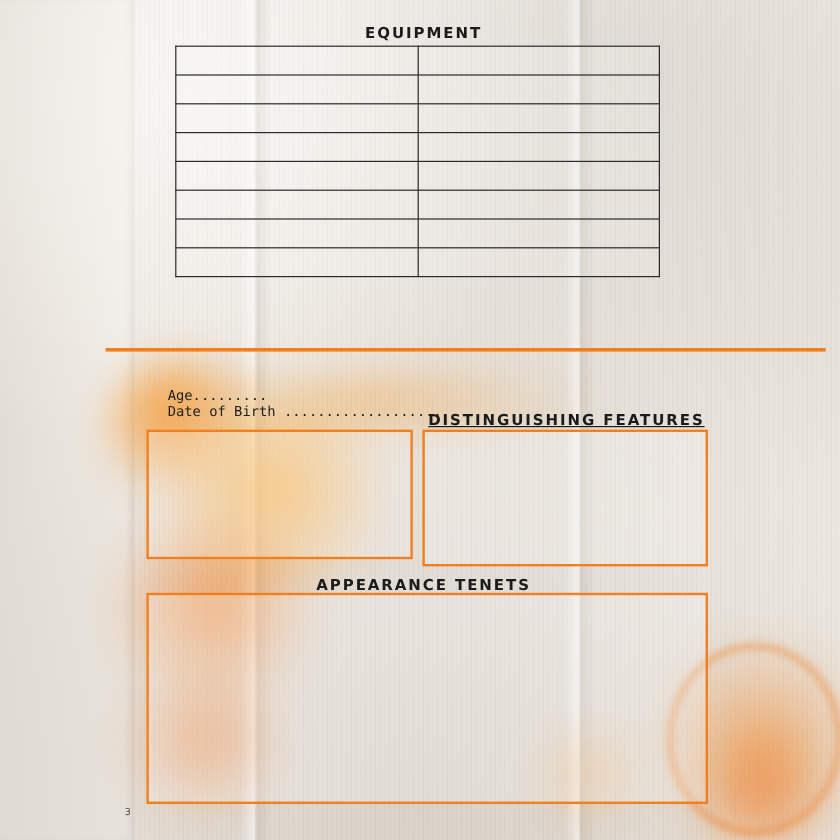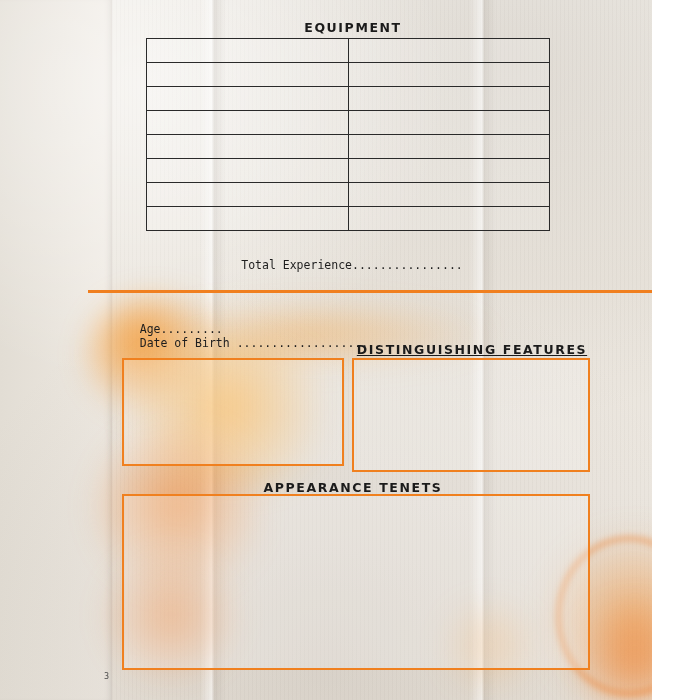--- a/index.html
+++ b/index.html
@@ -7,20 +7,21 @@
     padding: 0;
     background: #ffffff;
   }
   #page {
     position: relative;
     width: 652px;
     height: 700px;
     overflow: hidden;
     font-family: "DejaVu Sans Mono", monospace;
     background: #efeae2;
+    padding-left: 48px;
   }
 
   
   .paper-base {
     position: absolute;
     inset: 0;
     background:
       linear-gradient(180deg, #efece6 0%, #eae5dd 40%, #ece7e0 70%, #e9e3da 100%);
   }
   .paper-lines {
@@ -201,21 +202,20 @@
         <td></td>
       </tr>
       <tr>
         <td></td>
         <td></td>
       </tr>
     </tbody>
   </table>
 
   <div class="exp-line">
-    <span>Total Experience................</span>
   </div>
 
   <div class="divider"></div>
 
   <div class="age-line">
     <span>Age.........</span>
     <span>Date of Birth ...................</span>
   </div>
 
   <div class="box" id="appearance-box"></div>

